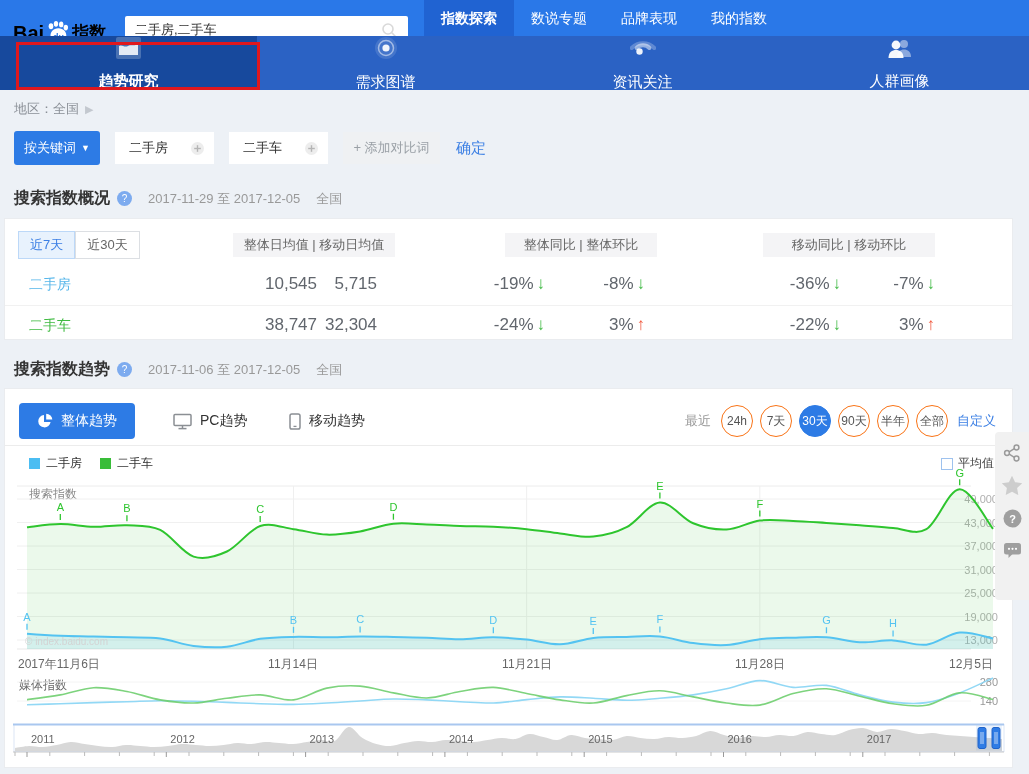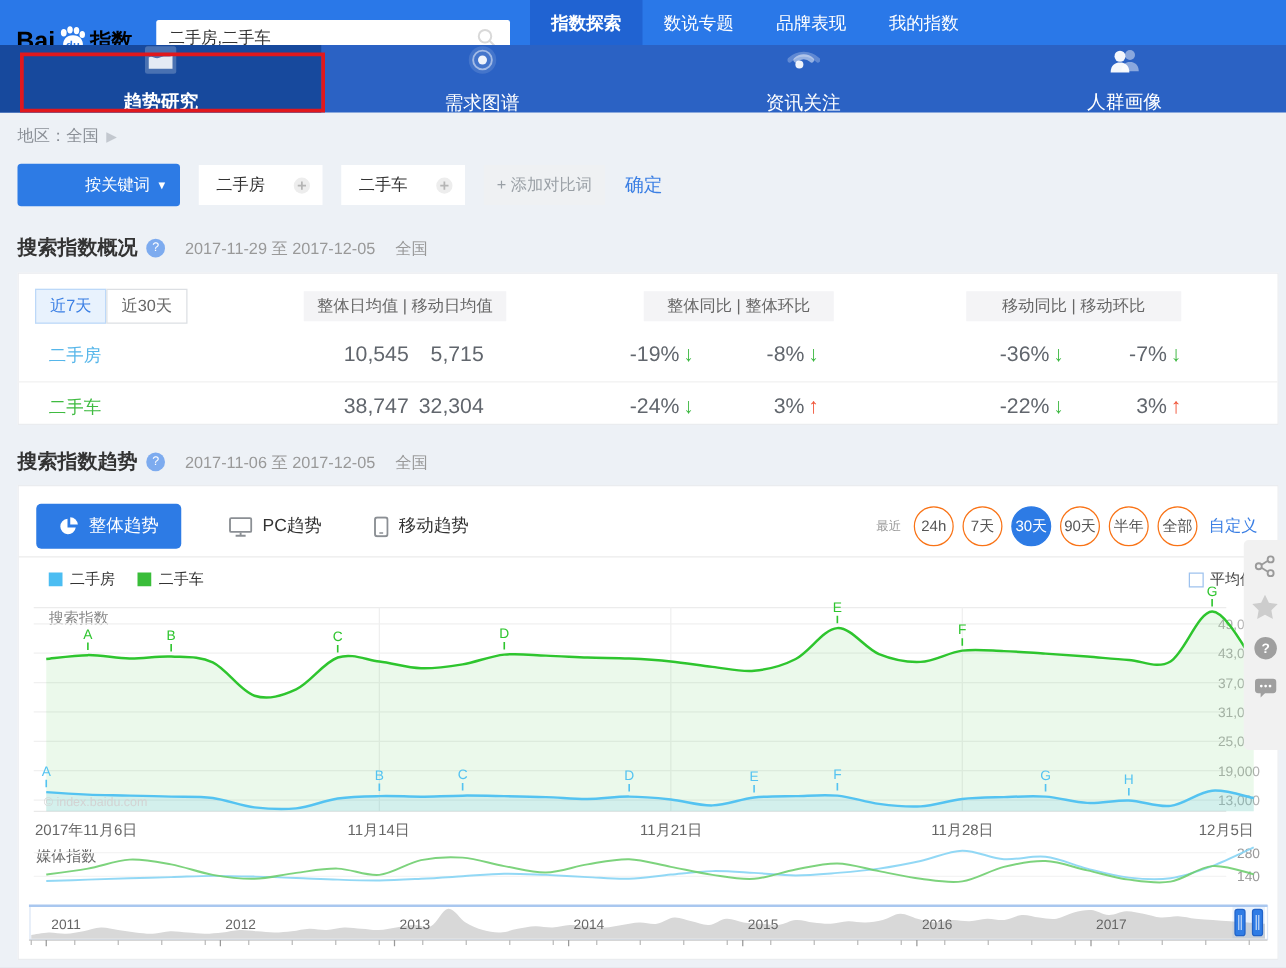--- a/index.html
+++ b/index.html
@@ -22,38 +22,38 @@
   .subnav-item{width:257px;height:54px;display:flex;align-items:center;justify-content:center;gap:12px;
                color:#fff;font-size:15px;cursor:pointer;flex-direction:column;}
   .subnav-item.active{background:#17499d;font-weight:bold;}
   .annotation-box{position:absolute;left:16px;top:42px;width:238px;height:42px;border:3px solid #e0181d;
                   z-index:50;pointer-events:none;}
   
   .region-row{position:absolute;left:14px;top:100px;font-size:13px;color:#8a8f96;display:flex;align-items:center;}
   .region-caret{color:#c3c8cf;font-size:11px;margin-left:6px;}
   .kw-row{position:absolute;left:14px;top:131px;display:flex;align-items:center;}
   .kw-mode{width:86px;height:34px;background:#2d7be5;color:#fff;font-size:13px;border-radius:3px;
-           display:flex;align-items:center;justify-content:center;gap:5px;cursor:pointer;padding-left:44px;}
+           display:flex;align-items:center;justify-content:center;gap:5px;cursor:pointer;}
   .kw-caret{font-size:9px;}
   .kw-chip{width:99px;height:32px;background:#fff;margin-left:15px;box-sizing:border-box;
            display:flex;align-items:center;justify-content:space-between;padding:0 9px 0 14px;
            font-size:13px;color:#333;cursor:pointer;}
   .kw-add{width:97px;height:32px;margin-left:15px;background:#eff1f3;color:#9aa0a6;font-size:13px;
           display:flex;align-items:center;justify-content:center;cursor:pointer;}
   .kw-confirm{margin-left:16px;color:#3b7fe4;font-size:15px;cursor:pointer;}
   
   .section-head{position:absolute;left:14px;display:flex;align-items:center;}
   #sec-overview{top:188px;} #sec-trend{top:359px;}
   .sec-title{font-size:16px;font-weight:bold;color:#333;}
   .help-badge{width:15px;height:15px;border-radius:50%;background:#7dabef;color:#fff;font-size:10px;
               display:flex;align-items:center;justify-content:center;margin-left:7px;cursor:pointer;}
   .sec-date{font-size:13px;color:#999;margin-left:16px;}
   .sec-region{font-size:13px;color:#999;margin-left:16px;}
   
-  .card{position:absolute;left:14px;width:1009px;background:#fff;border:1px solid #eaecef;box-sizing:border-box;}
+  .card{position:absolute;left:4px;width:1009px;background:#fff;border:1px solid #eaecef;box-sizing:border-box;}
   #card-overview{top:218px;height:122px;}
   #card-trend{top:388px;height:380px;}
   
   .ov-tabs{position:absolute;left:13px;top:12px;display:flex;}
   .ov-tab{height:26px;line-height:26px;padding:0 11px;font-size:13px;border:1px solid #dcdfe3;color:#666;
           background:#fff;cursor:pointer;}
   .ov-tab.active{background:#e8f2fd;color:#3b7fe4;border-color:#bcd8f8;}
   .ov-chip{position:absolute;top:14px;height:24px;line-height:24px;background:#f4f4f6;color:#666;
            font-size:13px;text-align:center;}
   #chip1{left:228px;width:162px;} #chip2{left:500px;width:152px;} #chip3{left:758px;width:172px;}
@@ -66,21 +66,21 @@
   .c4{left:540px;width:100px;} .c5{left:726px;width:110px;} .c6{left:830px;width:100px;}
   .arr{font-weight:bold;margin-left:3px;}
   .arr.down{color:#3eb842;} .arr.up{color:#f1593e;}
   
   .view-btn{position:absolute;left:14px;top:14px;width:116px;height:36px;background:#2d7be5;border-radius:4px;
             color:#fff;display:flex;align-items:center;justify-content:center;gap:8px;font-size:14px;cursor:pointer;}
   .view-tab{position:absolute;top:14px;height:36px;display:flex;align-items:center;gap:8px;font-size:14px;
             color:#333;cursor:pointer;}
   #vt-pc{left:168px;} #vt-mobile{left:284px;}
   .range-bar{position:absolute;right:16px;top:16px;display:flex;align-items:center;gap:7px;}
-  .range-label{font-size:10px;color:#999;margin-right:3px;}
+  .range-label{font-size:13px;color:#999;margin-right:3px;}
   .range-pill{width:32px;height:32px;border-radius:50%;border:1px solid #f97316;font-size:12px;color:#555;
               display:flex;align-items:center;justify-content:center;box-sizing:border-box;cursor:pointer;}
   .range-pill.active{background:#2d7be5;border-color:#2d7be5;color:#fff;}
   .range-custom{font-size:13px;color:#3b7fe4;margin-left:2px;cursor:pointer;}
   .trend-divider{position:absolute;left:0;top:56px;width:100%;border-top:1px solid #ececec;}
   .legend-row{position:absolute;left:24px;top:66px;display:flex;gap:18px;font-size:12px;color:#333;align-items:center;}
   .legend-item{display:flex;align-items:center;cursor:pointer;}
   .sq{width:11px;height:11px;display:inline-block;margin-right:6px;}
   .sq-blue{background:#4bbdf2;} .sq-green{background:#39bd39;}
   .avg-box{position:absolute;right:18px;top:66px;display:flex;align-items:center;gap:5px;font-size:12px;color:#444;}

